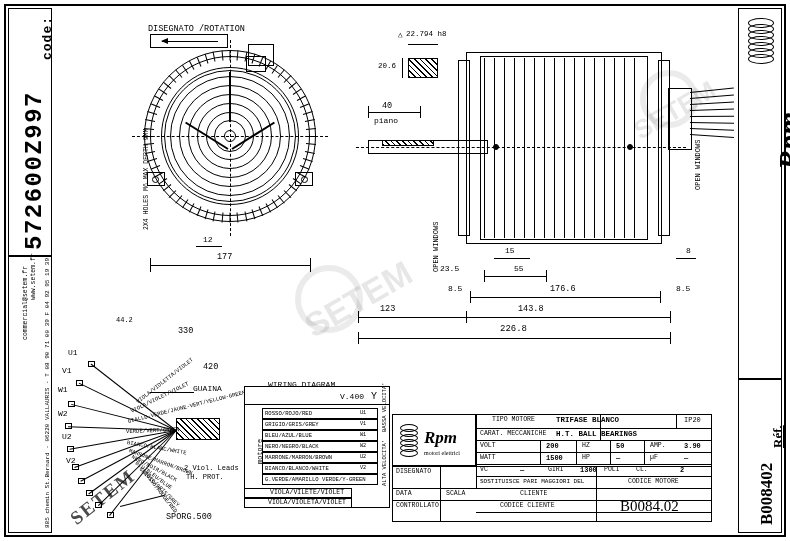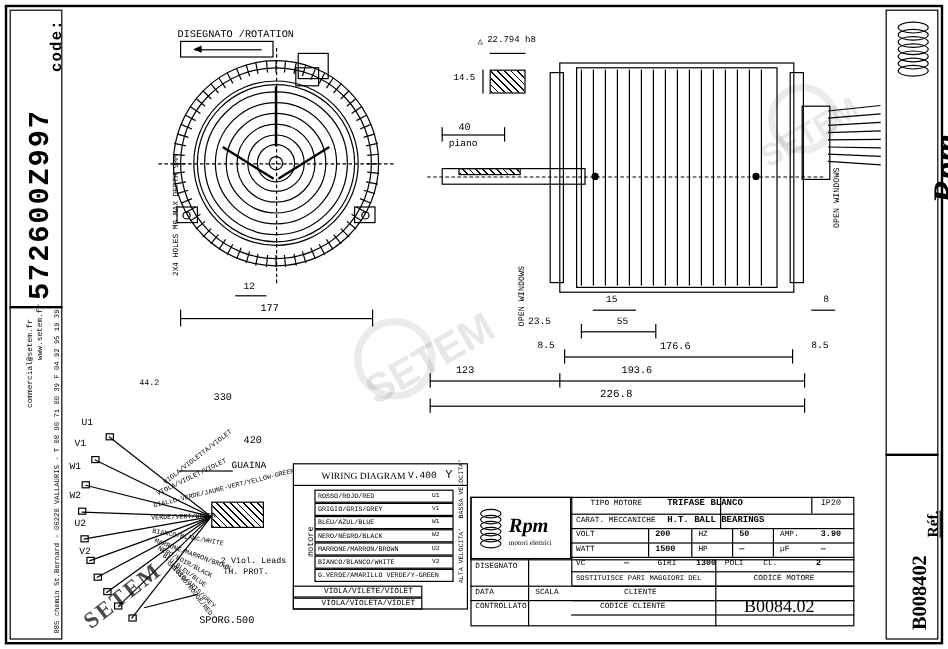--- a/index.html
+++ b/index.html
@@ -178,21 +178,21 @@
   <div class="thin" style="left:196px;top:246px;width:26px;height:1px;"></div>
   <div class="tx mono" style="left:203px;top:235px;font-size:8px;">12</div>
   <div class="thin" style="left:150px;top:265px;width:160px;height:1px;"></div>
   <div class="thin" style="left:150px;top:258px;width:1px;height:14px;"></div>
   <div class="thin" style="left:310px;top:258px;width:1px;height:14px;"></div>
   <div class="tx mono" style="left:217px;top:252px;font-size:8.5px;">177</div>
 
   <div class="tx mono" style="left:398px;top:30px;font-size:7.5px;">△</div>
   <div class="tx mono" style="left:406px;top:30px;font-size:7.5px;">22.794 h8</div>
   <div class="rect hatch" style="left:408px;top:58px;width:30px;height:20px;"></div>
-  <div class="tx mono" style="left:378px;top:62px;font-size:7.5px;">14.5</div>
+  <div class="tx mono" style="left:378px;top:62px;font-size:7.5px;">20.6</div>
   <div class="thin" style="left:402px;top:58px;width:1px;height:20px;"></div>
   <div class="thin" style="left:408px;top:44px;width:30px;height:1px;"></div>
 
   <div class="rect" style="left:368px;top:140px;width:120px;height:14px;"></div>
   <div class="rect hatch" style="left:382px;top:140px;width:52px;height:6px;"></div>
   <div class="tx mono" style="left:382px;top:101px;font-size:8.5px;">40</div>
   <div class="thin" style="left:368px;top:112px;width:52px;height:1px;"></div>
   <div class="thin" style="left:368px;top:106px;width:1px;height:12px;"></div>
   <div class="thin" style="left:420px;top:106px;width:1px;height:12px;"></div>
   <div class="tx mono" style="left:374px;top:116px;font-size:8px;">piano</div>
@@ -252,21 +252,21 @@
   <div class="thin" style="left:546px;top:270px;width:1px;height:12px;"></div>
 
   <div class="tx mono" style="left:448px;top:284px;font-size:8px;">8.5</div>
   <div class="tx mono" style="left:550px;top:284px;font-size:8.5px;">176.6</div>
   <div class="tx mono" style="left:676px;top:284px;font-size:8px;">8.5</div>
   <div class="thin" style="left:470px;top:297px;width:190px;height:1px;"></div>
   <div class="thin" style="left:470px;top:291px;width:1px;height:12px;"></div>
   <div class="thin" style="left:660px;top:291px;width:1px;height:12px;"></div>
 
   <div class="tx mono" style="left:380px;top:304px;font-size:8.5px;">123</div>
-  <div class="tx mono" style="left:518px;top:304px;font-size:8.5px;">193.6</div>
+  <div class="tx mono" style="left:518px;top:304px;font-size:8.5px;">143.8</div>
   <div class="thin" style="left:358px;top:317px;width:108px;height:1px;"></div>
   <div class="thin" style="left:466px;top:317px;width:204px;height:1px;"></div>
   <div class="thin" style="left:358px;top:311px;width:1px;height:12px;"></div>
   <div class="thin" style="left:466px;top:311px;width:1px;height:12px;"></div>
   <div class="thin" style="left:670px;top:311px;width:1px;height:12px;"></div>
 
   <div class="tx mono" style="left:500px;top:324px;font-size:9px;">226.8</div>
   <div class="thin" style="left:358px;top:338px;width:312px;height:1px;"></div>
   <div class="thin" style="left:358px;top:332px;width:1px;height:12px;"></div>
   <div class="thin" style="left:670px;top:332px;width:1px;height:12px;"></div>
@@ -313,21 +313,21 @@
   <div class="thin" style="left:120px;top:506px;width:46px;height:1px;transform:rotate(-14deg);transform-origin:0 0;"></div>
 
   <div class="tx mono" style="left:68px;top:348px;font-size:8px;">U1</div>
   <div class="tx mono" style="left:62px;top:366px;font-size:8px;">V1</div>
   <div class="tx mono" style="left:58px;top:385px;font-size:8px;">W1</div>
   <div class="tx mono" style="left:58px;top:409px;font-size:8px;">W2</div>
   <div class="tx mono" style="left:62px;top:432px;font-size:8px;">U2</div>
   <div class="tx mono" style="left:66px;top:456px;font-size:8px;">V2</div>
 
   <div class="rect" style="left:244px;top:386px;width:146px;height:122px;border-width:1.5px;"></div>
-  <div class="tx mono" style="left:268px;top:392px;font-size:8px;font-family:Liberation Serif, serif;">WIRING DIAGRAM</div>
+  <div class="tx mono" style="left:268px;top:380px;font-size:8px;">WIRING DIAGRAM</div>
   <div class="tx mono" style="left:340px;top:392px;font-size:8px;">V.400</div>
   <div class="tx mono" style="left:371px;top:391px;font-size:10px;">Y</div>
   <div class="ln" style="left:244px;top:404px;width:146px;height:1px;"></div>
 
   <div class="vtext mono" style="left:256px;top:464px;transform:rotate(-90deg);font-size:7px;">motore</div>
 
   <div id="wirerows">
       <div class="rect" style="left: 262px; top: 408px; width: 116px; height: 11px; border-width: 0.8px;"></div>
       <div class="tx mono" style="left: 265px; top: 410px; font-size: 5.6px;">ROSSO/ROJO/RED</div>
       <div class="tx mono" style="left: 360px; top: 410px; font-size: 5.2px;">U1</div>

